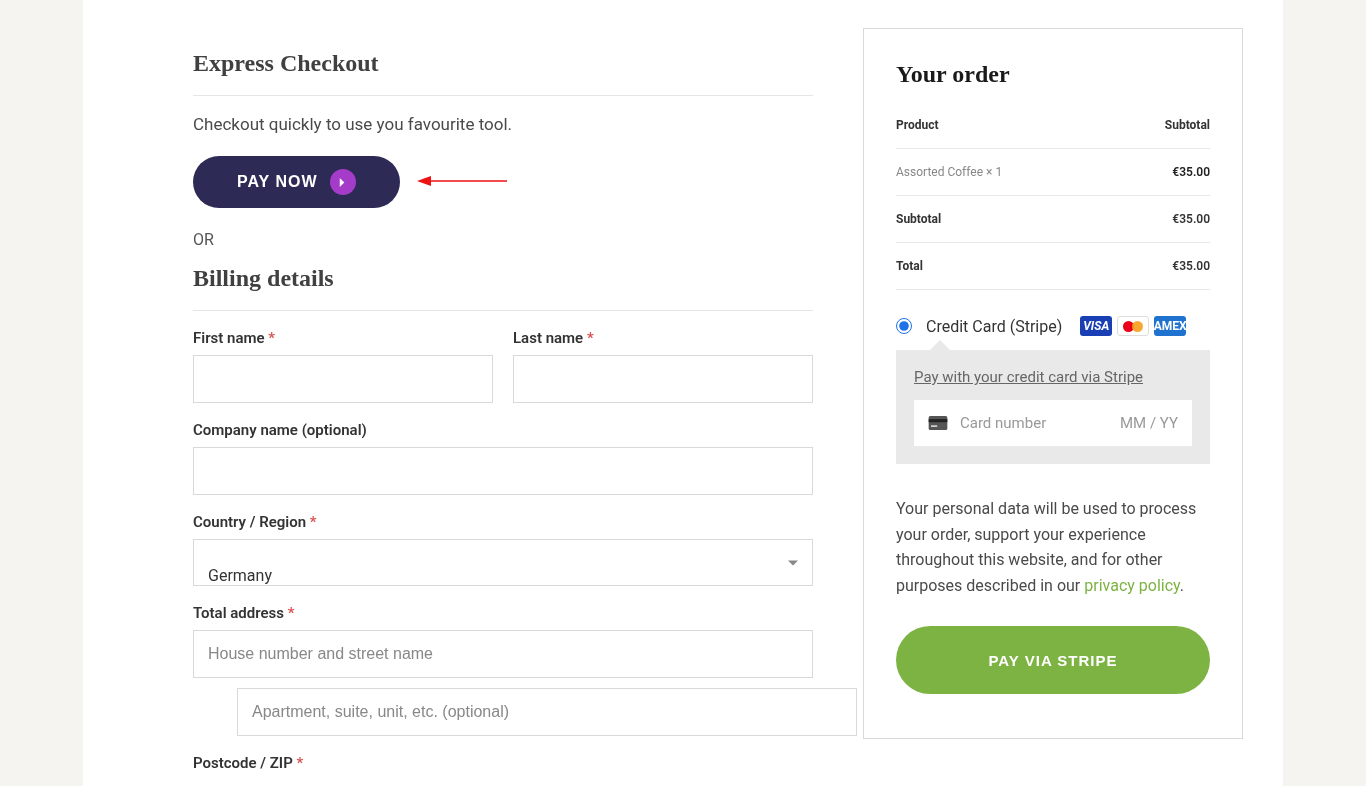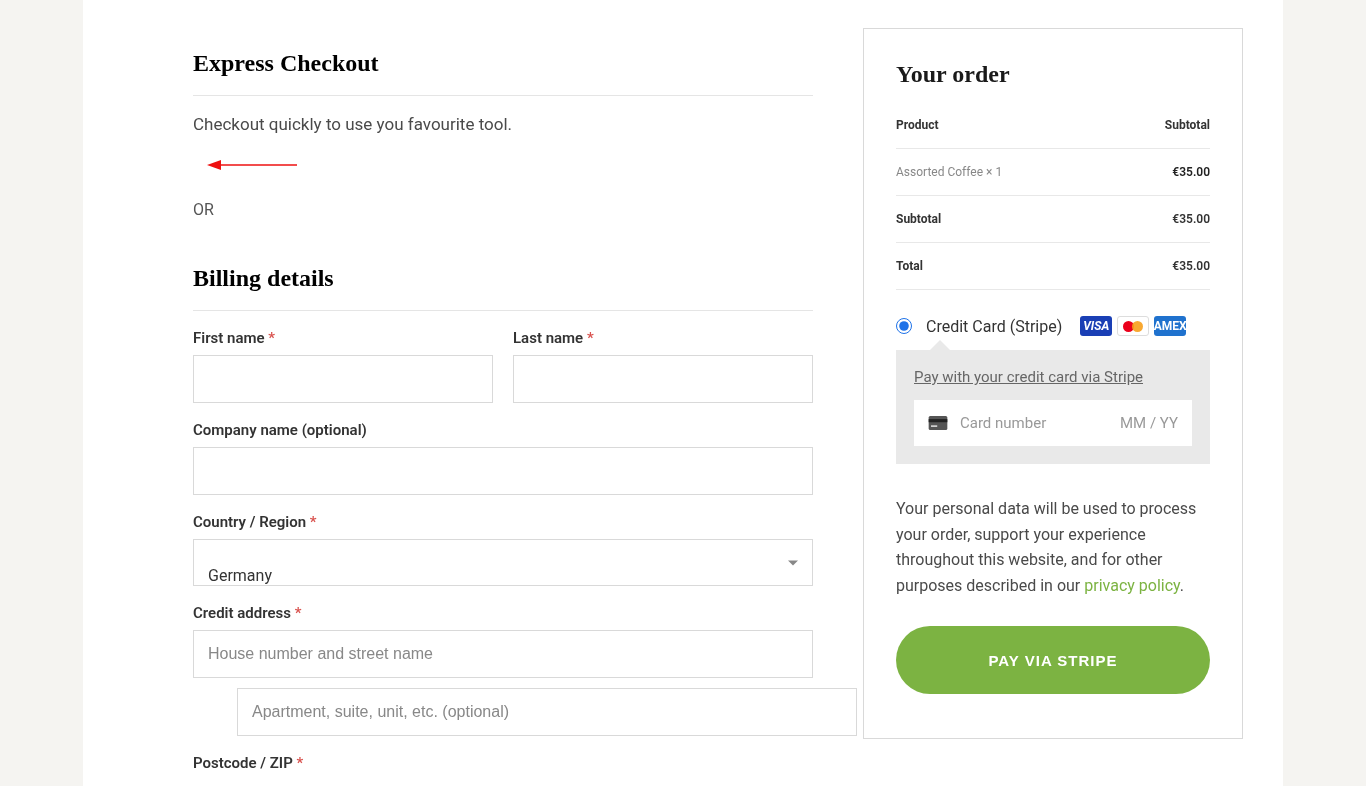--- a/index.html
+++ b/index.html
@@ -23,24 +23,24 @@
     max-width: 730px;
   }
   .right-col {
     width: 400px;
     padding: 28px 20px 0 0;
   }
   h2.section-title {
     font-family: Georgia, "Times New Roman", serif;
     font-weight: 700;
     font-size: 24px;
-    color: #000000;
+    color: #404040;
     margin-bottom: 18px;
   }
-  .billing-title { margin-top: 46px; }
+  .billing-title { margin-top: 16px; }
   .divider {
     border: none;
     border-top: 1px solid #e5e5e5;
     margin-bottom: 18px;
   }
   .subtext {
     color: #4a4a4a;
     font-size: 17px;
     margin-bottom: 22px;
   }
@@ -236,20 +236,28 @@
 <body>
 
 <div class="page">
   <div class="left-col">
 
     <h2 class="section-title">Express Checkout</h2>
     <hr class="divider">
     <p class="subtext">Checkout quickly to use you favourite tool.</p>
 
     <div>
+      <button class="pay-now-btn">
+        <span>PAY NOW</span>
+        <span class="pay-now-circle">
+          <svg width="9" height="11" viewBox="0 0 8 12">
+              <path d="M1 1l5 5-5 5"></path>
+            </svg>
+        </span>
+      </button>
       <span class="arrow-annot">
         <svg width="90" height="18" viewBox="0 0 90 18">
           <line x1="90" y1="9" x2="10" y2="9" stroke="#e11" stroke-width="1.5"></line>
           <polygon points="0,9 14,4 14,14" fill="#e11"></polygon>
         </svg>
       </span>
     </div>
 
     <p class="or-text">OR</p>
 
@@ -284,21 +292,21 @@
         <span class="req">*</span>
       </label>
       <div class="select-wrap">
         <span class="select-value">Germany</span>
         <span class="select-caret"></span>
       </div>
     </div>
 
     <div class="form-group">
       <label class="form-label">
-        <span>Credit address</span>
+        <span>Total address</span>
         <span class="req">*</span>
       </label>
       <input class="text-input" type="text" placeholder="House number and street name" style="">
       <input class="text-input street2" type="text" placeholder="Apartment, suite, unit, etc. (optional)" style="">
     </div>
 
     <div class="form-group">
       <label class="form-label">
         <span>Postcode / ZIP</span>
         <span class="req">*</span>

